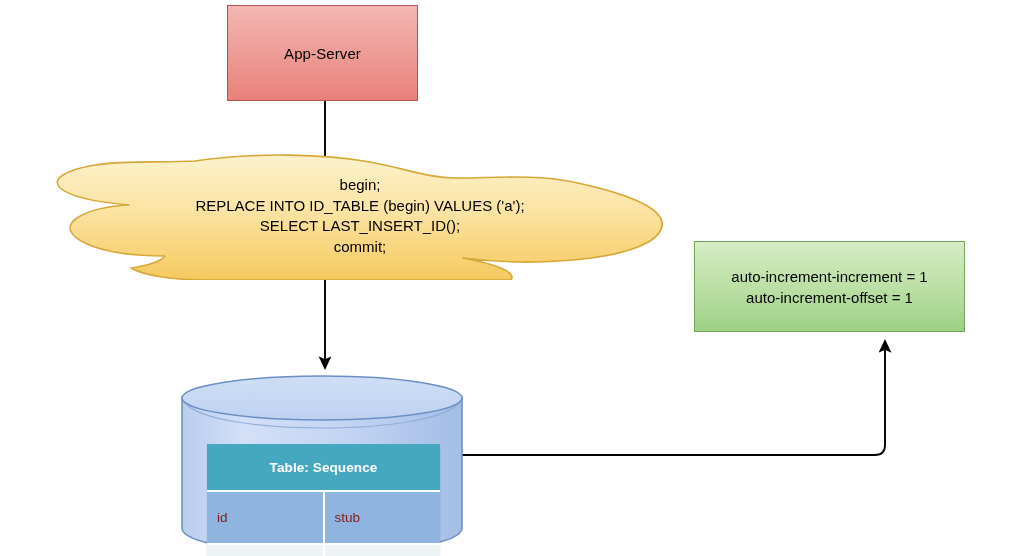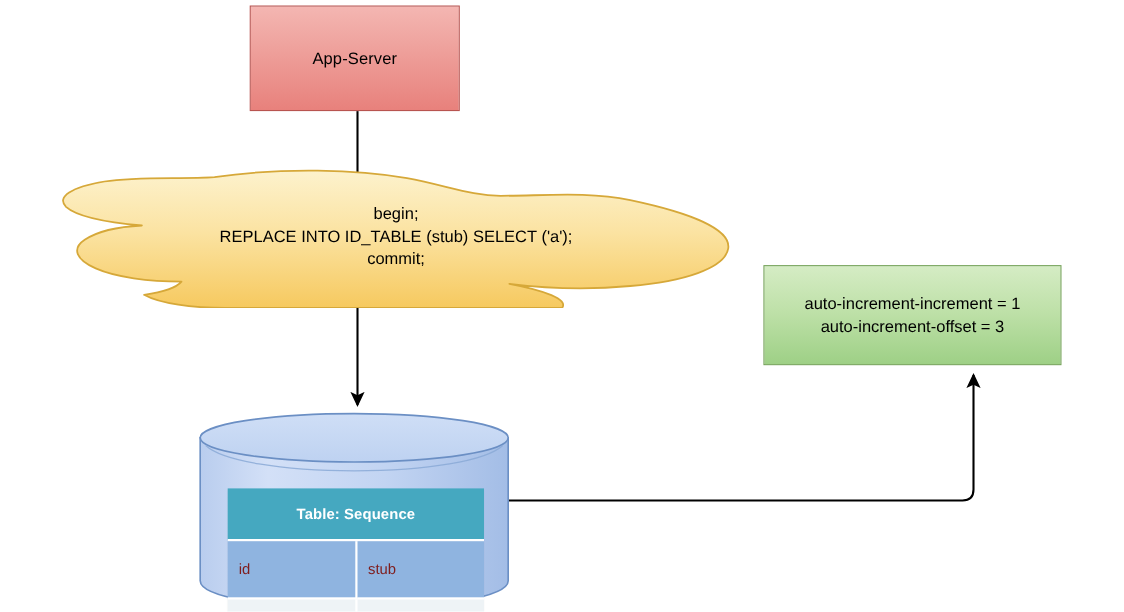--- a/index.html
+++ b/index.html
@@ -121,28 +121,29 @@
         C 110,104 80,100 62,92
         C 44,84 40,74 52,66
         C 64,58 84,54 104,53
         C 70,50 44,44 35,36
         C 26,27 40,18 70,13
         C 100,8 140,11 170,9
         Z" fill="url(#cloudGrad)" stroke="#d6a839" stroke-width="1.6" stroke-linejoin="round"></path>
     </svg>
     <div class="cloud-text">
       <div class="ln">begin;</div>
-      <div class="ln">REPLACE INTO ID_TABLE (stub) SELECT ('a');</div>
+      <div class="ln">REPLACE INTO ID_TABLE (begin) VALUES ('a');</div>
+      <div class="ln">SELECT LAST_INSERT_ID();</div>
       <div class="ln">commit;</div>
     </div>
   </div>
 
   <div class="cfg-box">
     <div class="ln">auto-increment-increment = 1</div>
-    <div class="ln">auto-increment-offset = 3</div>
+    <div class="ln">auto-increment-offset = 1</div>
   </div>
 
   <div class="db-wrap">
     <svg viewBox="0 0 292 184" xmlns="http://www.w3.org/2000/svg">
       <defs>
         <linearGradient id="cylBody" x1="0" y1="0" x2="1" y2="0">
           <stop offset="0%" stop-color="#b9cdee"></stop>
           <stop offset="22%" stop-color="#d3e0f7"></stop>
           <stop offset="60%" stop-color="#c2d4f2"></stop>
           <stop offset="100%" stop-color="#a3bde6"></stop>

